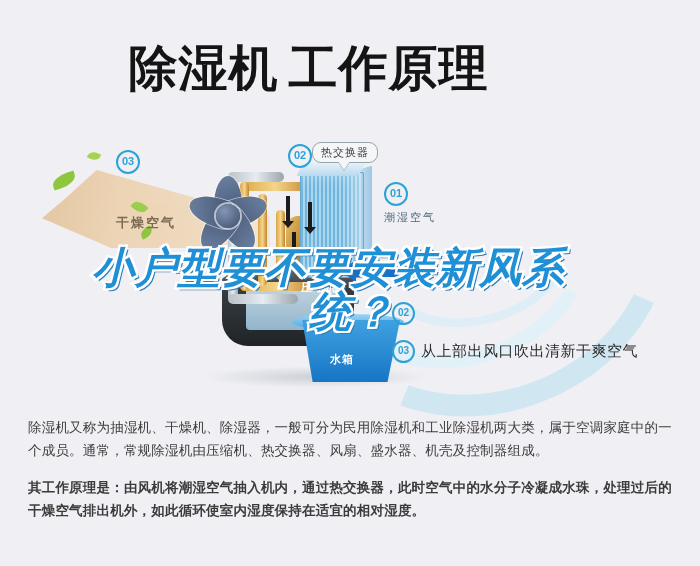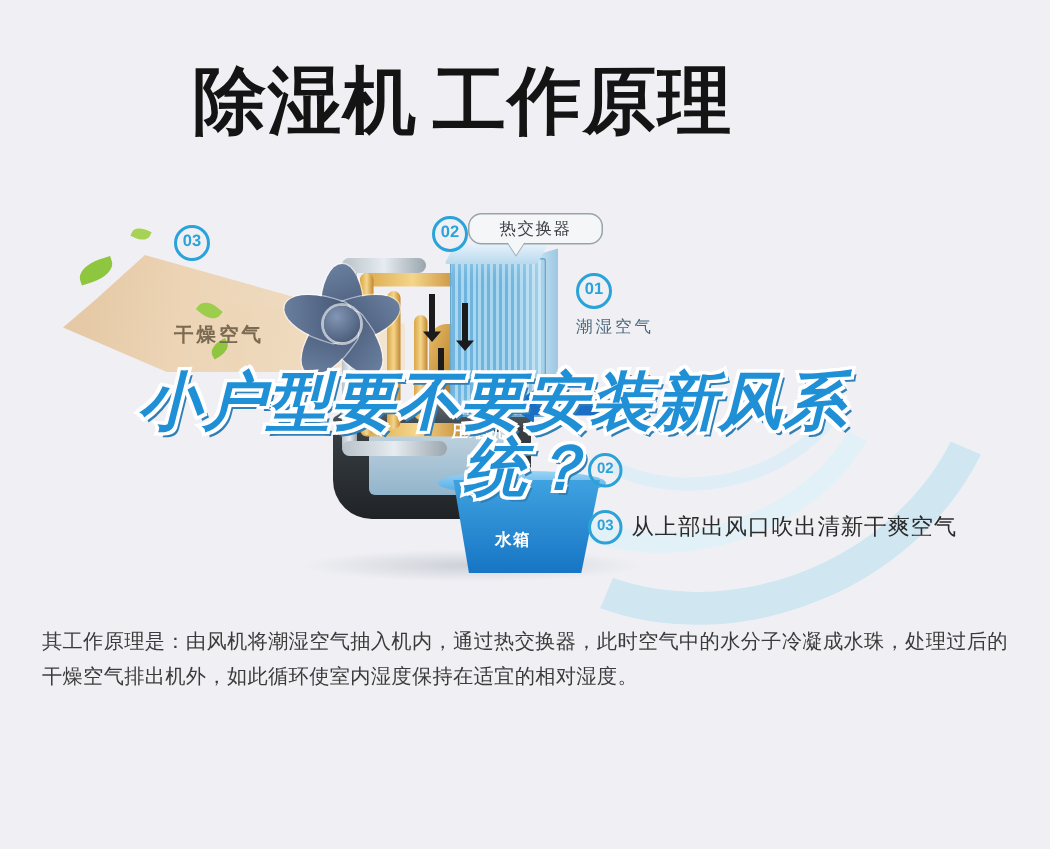--- a/index.html
+++ b/index.html
@@ -318,21 +318,21 @@
     color: #ffffff;
     font-weight: 700;
     letter-spacing: 1px;
     padding-left: 41px;
   }
 
   
   #callout-exchanger {
     position: absolute;
     left: 312px; top: 14px;
-    padding: 2px 20px;
+    padding: 2px 8px;
     border: 1px solid #9aa3ab;
     border-radius: 9px;
     background: #f5f6f8;
     font-size: 11px;
     color: #3a3f45;
     letter-spacing: 1px;
     white-space: nowrap;
   }
   #callout-tail {
     position: absolute;
@@ -402,21 +402,21 @@
     left: 28px; top: 416px;
     width: 648px;
   }
   .desc-para {
     font-size: 13.5px;
     line-height: 23px;
     color: #3b3b3b;
     margin: 0 0 14px 0;
     letter-spacing: 0.2px;
   }
-  .desc-para.second { margin-bottom: 0; }
+  .desc-para.second { margin-bottom: 0; font-weight: bold; }
 </style>
 </head>
 <body>
 
 <div id="header">
   <div id="title">
     <span class="t-a">除湿机</span><span class="t-b">工作原理</span>
   </div>
 </div>
 
@@ -494,14 +494,15 @@
     </div>
   </div>
 </div>
 
 <div id="overlay-headline">
   <div id="overlay-line-1">小户型要不要安装新风系</div>
   <div id="overlay-line-2">统？</div>
 </div>
 
 <div id="description">
+  <p class="desc-para">除湿机又称为抽湿机、干燥机、除湿器，一般可分为民用除湿机和工业除湿机两大类，属于空调家庭中的一个成员。通常，常规除湿机由压缩机、热交换器、风扇、盛水器、机壳及控制器组成。</p>
   <p class="desc-para second">其工作原理是：由风机将潮湿空气抽入机内，通过热交换器，此时空气中的水分子冷凝成水珠，处理过后的干燥空气排出机外，如此循环使室内湿度保持在适宜的相对湿度。</p>
 </div>
 
 </body></html>

